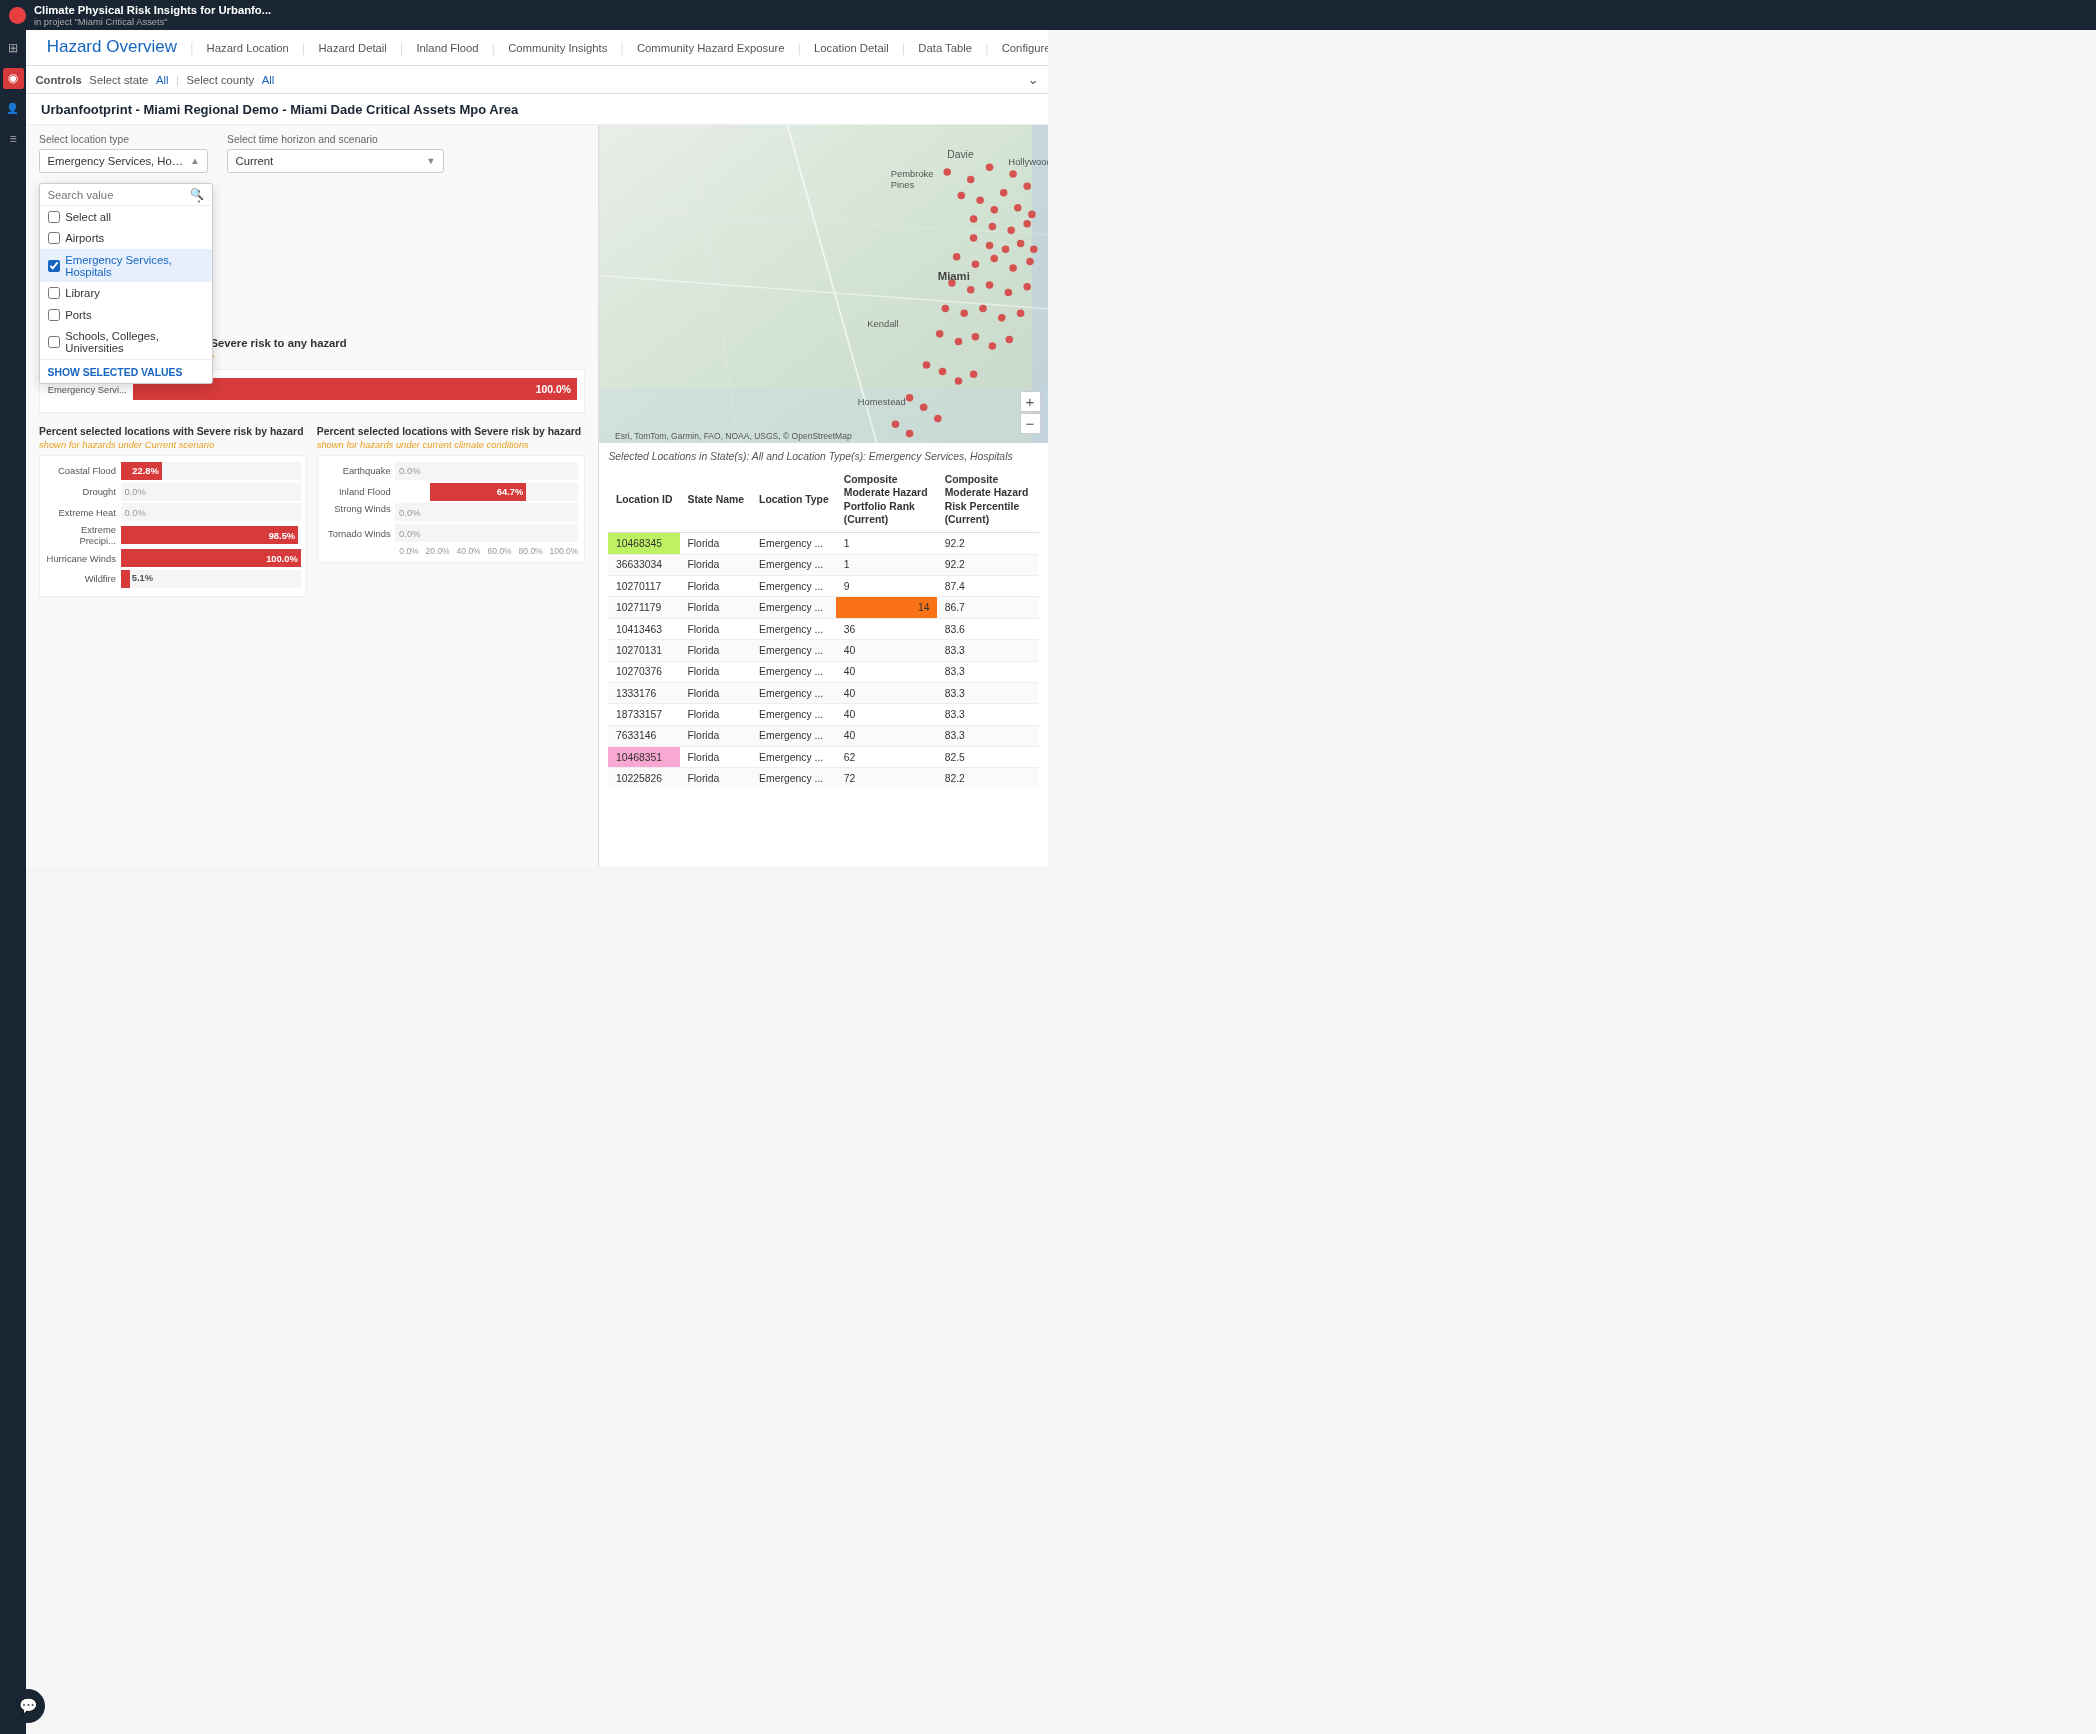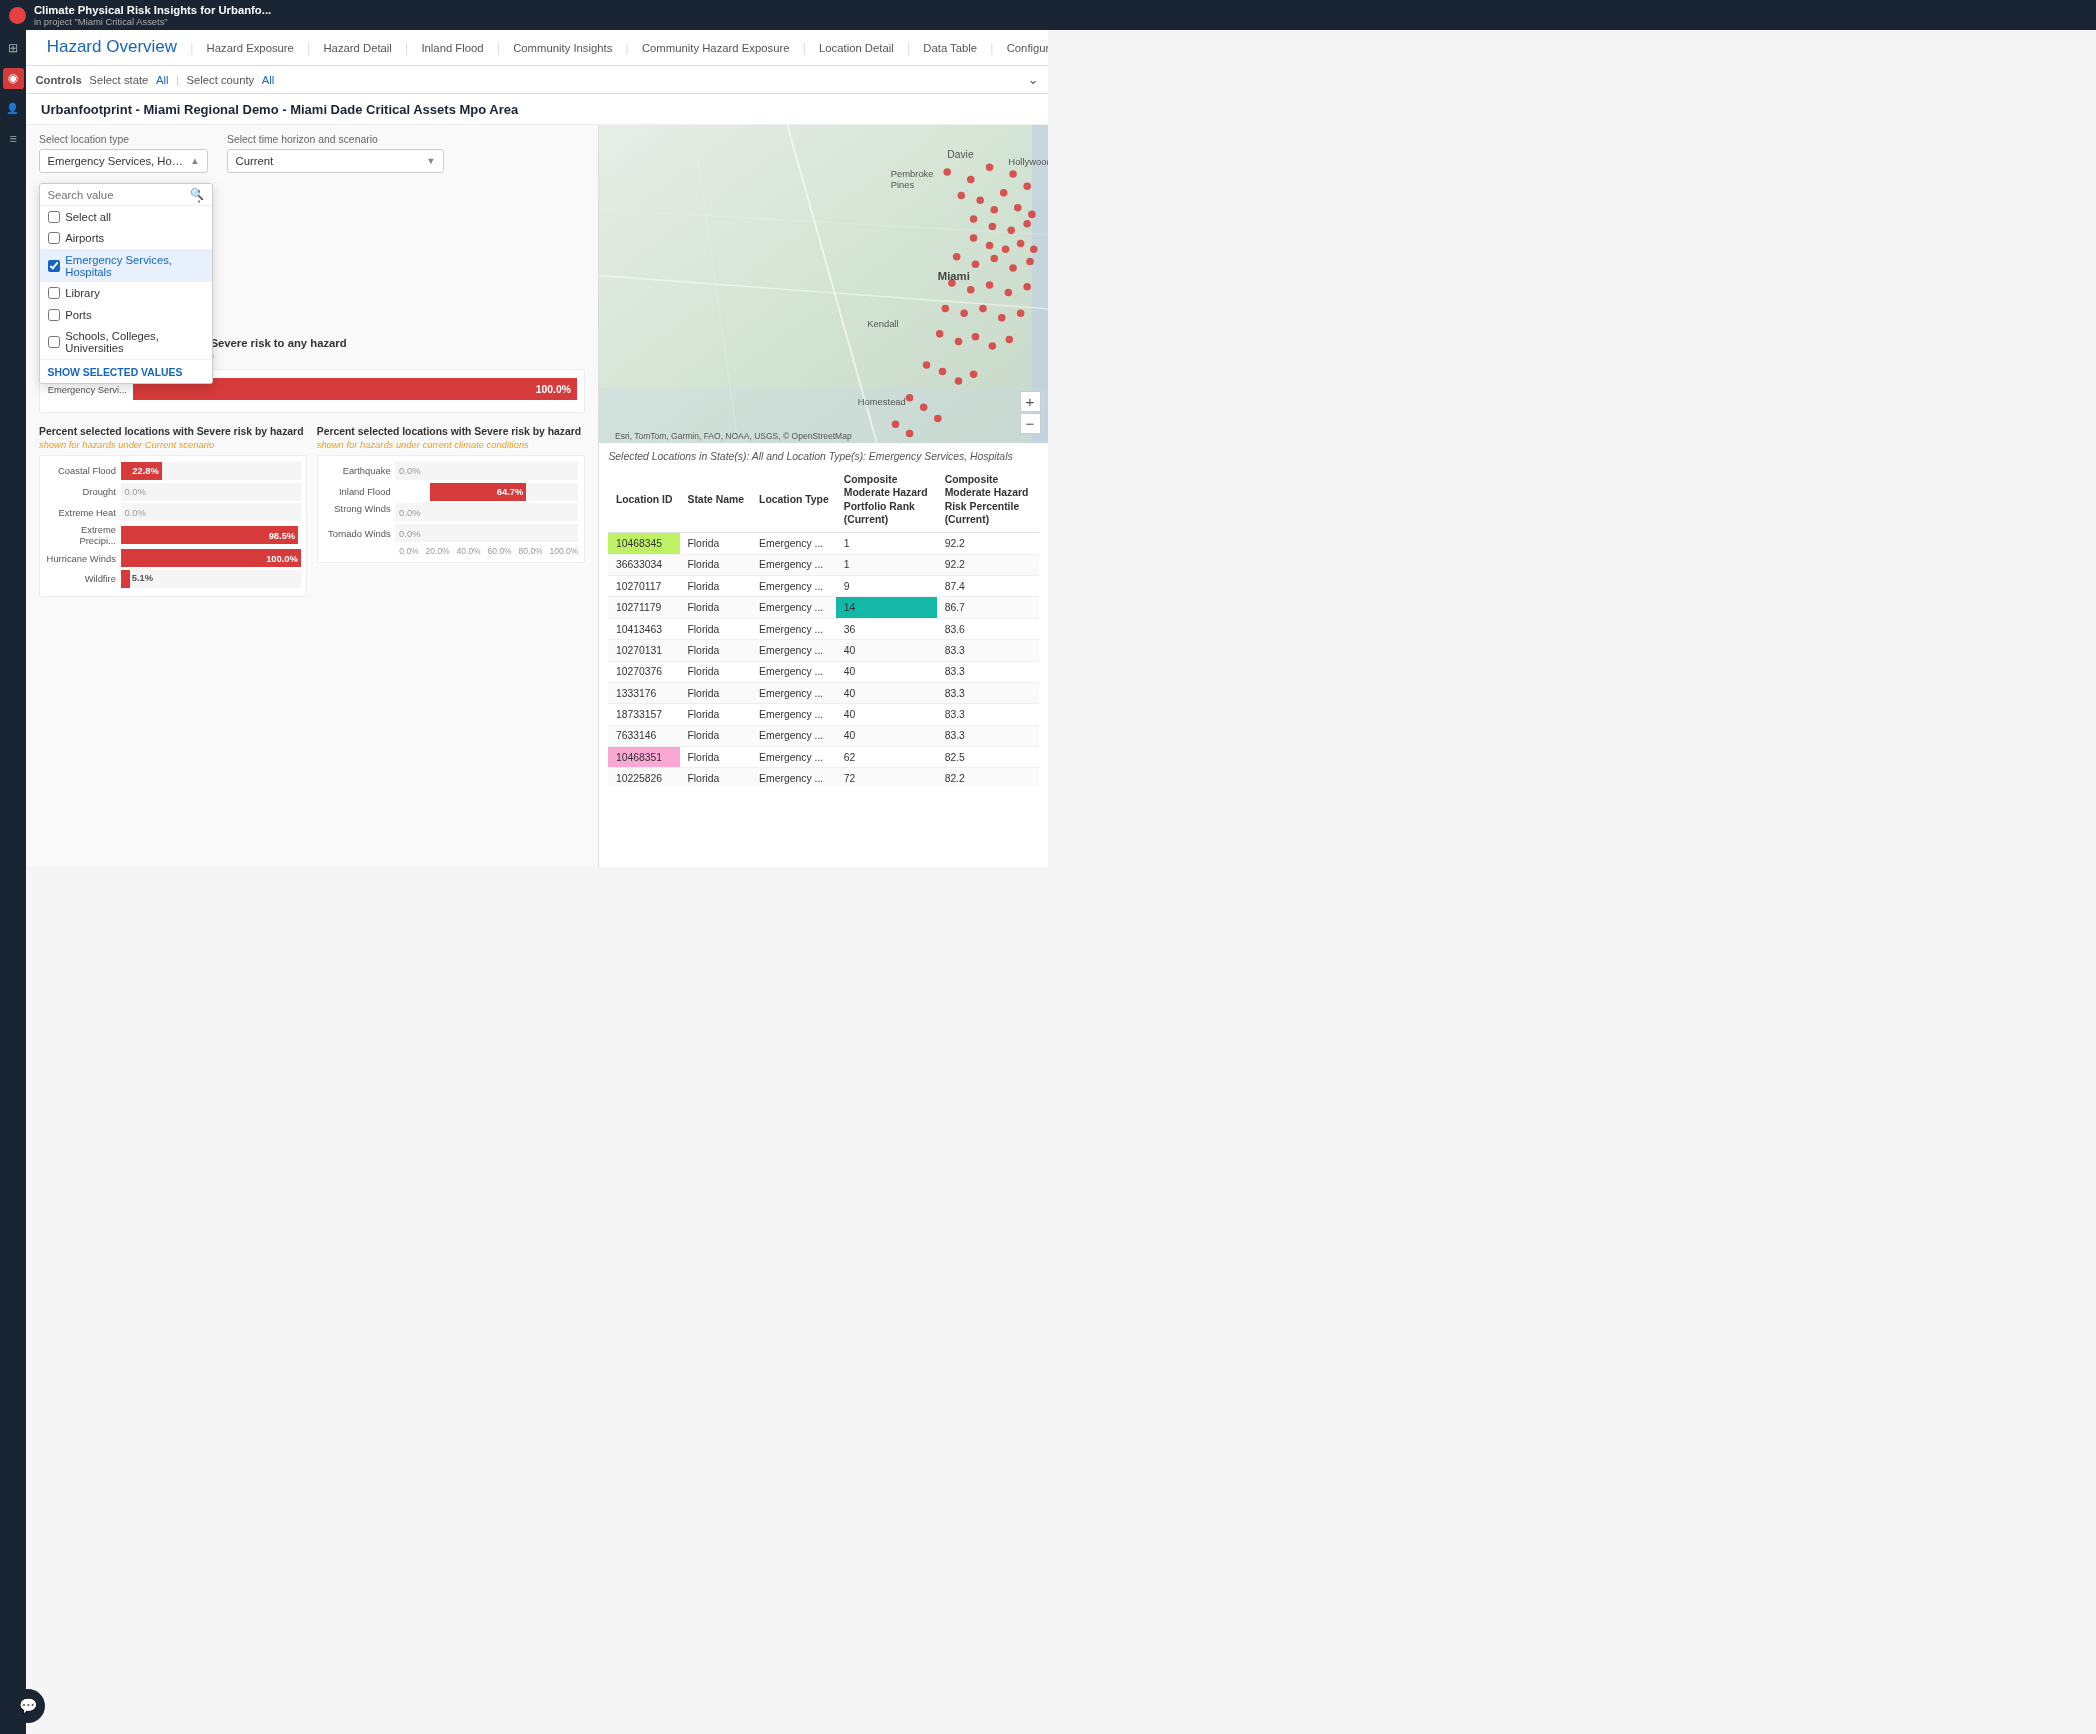--- a/index.html
+++ b/index.html
@@ -23,21 +23,21 @@
   <div style="width:21px;height:21px;display:flex;align-items:center;justify-content:center;cursor:pointer;color:white;font-size:12.2px;border-radius:2.8px;background:#d63a3a;">◉</div>
   <div style="width:21px;height:21px;display:flex;align-items:center;justify-content:center;cursor:pointer;color:#aaa;font-size:10.4px;border-radius:2.8px;">👤</div>
   <div style="width:21px;height:21px;display:flex;align-items:center;justify-content:center;cursor:pointer;color:#aaa;font-size:12.2px;border-radius:2.8px;">≡</div>
 </div>
 
 <div style="margin-left:26px;padding-top:30px;">
 
   <div style="background:white;border-bottom:0.9px solid #ddd;display:flex;align-items:center;padding:0 9.4px;height:36px;overflow:hidden;">
     <div style="padding:7.5px 11.3px;font-size:17px;cursor:pointer;color:#1565c0;border-bottom:1.9px solid #1565c0;font-weight:normal;white-space:nowrap;">Hazard Overview</div>
     <div style="color:#ddd;padding:0 1.9px;">|</div>
-    <div style="padding:7.5px 11.3px;font-size:11.3px;cursor:pointer;color:#555;white-space:nowrap;">Hazard Exposure</div>
+    <div style="padding:7.5px 11.3px;font-size:11.3px;cursor:pointer;color:#555;white-space:nowrap;">Hazard Location</div>
     <div style="color:#ddd;padding:0 1.9px;">|</div>
     <div style="padding:7.5px 11.3px;font-size:11.3px;cursor:pointer;color:#555;white-space:nowrap;">Hazard Detail</div>
     <div style="color:#ddd;padding:0 1.9px;">|</div>
     <div style="padding:7.5px 11.3px;font-size:11.3px;cursor:pointer;color:#555;white-space:nowrap;">Inland Flood</div>
     <div style="color:#ddd;padding:0 1.9px;">|</div>
     <div style="padding:7.5px 11.3px;font-size:11.3px;cursor:pointer;color:#555;white-space:nowrap;">Community Insights</div>
     <div style="color:#ddd;padding:0 1.9px;">|</div>
     <div style="padding:7.5px 11.3px;font-size:11.3px;cursor:pointer;color:#555;white-space:nowrap;">Community Hazard Exposure</div>
     <div style="color:#ddd;padding:0 1.9px;">|</div>
     <div style="padding:7.5px 11.3px;font-size:11.3px;cursor:pointer;color:#555;white-space:nowrap;">Location Detail</div>
@@ -366,21 +366,21 @@
                   <td style="padding: 4.7px 7.5px; border-bottom: 0.9px solid rgb(238, 238, 238); color: rgb(51, 51, 51); background: white;">10270117</td>
                   <td style="padding: 4.7px 7.5px; border-bottom: 0.9px solid rgb(238, 238, 238); color: rgb(51, 51, 51); background: white;">Florida</td>
                   <td style="padding: 4.7px 7.5px; border-bottom: 0.9px solid rgb(238, 238, 238); color: rgb(51, 51, 51); background: white;">Emergency ...</td>
                   <td style="padding: 4.7px 7.5px; border-bottom: 0.9px solid rgb(238, 238, 238); color: rgb(51, 51, 51); background: white;">9</td>
                   <td style="padding: 4.7px 7.5px; border-bottom: 0.9px solid rgb(238, 238, 238); color: rgb(51, 51, 51); background: white;">87.4</td>
                 </tr>
                 <tr style="">
                   <td style="padding: 4.7px 7.5px; border-bottom: 0.9px solid rgb(238, 238, 238); color: rgb(51, 51, 51); background: rgb(250, 250, 250);">10271179</td>
                   <td style="padding: 4.7px 7.5px; border-bottom: 0.9px solid rgb(238, 238, 238); color: rgb(51, 51, 51); background: rgb(250, 250, 250);">Florida</td>
                   <td style="padding: 4.7px 7.5px; border-bottom: 0.9px solid rgb(238, 238, 238); color: rgb(51, 51, 51); background: rgb(250, 250, 250);">Emergency ...</td>
-                  <td style="padding: 4.7px 7.5px; border-bottom: 0.9px solid rgb(238, 238, 238); color: rgb(51, 51, 51); background: #14b8a6;">14</td>
+                  <td style="padding: 4.7px 7.5px; border-bottom: 0.9px solid rgb(238, 238, 238); color: rgb(51, 51, 51); background: #f97316; text-align: right;">14</td>
                   <td style="padding: 4.7px 7.5px; border-bottom: 0.9px solid rgb(238, 238, 238); color: rgb(51, 51, 51); background: rgb(250, 250, 250);">86.7</td>
                 </tr>
                 <tr style="">
                   <td style="padding: 4.7px 7.5px; border-bottom: 0.9px solid rgb(238, 238, 238); color: rgb(51, 51, 51); background: white;">10413463</td>
                   <td style="padding: 4.7px 7.5px; border-bottom: 0.9px solid rgb(238, 238, 238); color: rgb(51, 51, 51); background: white;">Florida</td>
                   <td style="padding: 4.7px 7.5px; border-bottom: 0.9px solid rgb(238, 238, 238); color: rgb(51, 51, 51); background: white;">Emergency ...</td>
                   <td style="padding: 4.7px 7.5px; border-bottom: 0.9px solid rgb(238, 238, 238); color: rgb(51, 51, 51); background: white;">36</td>
                   <td style="padding: 4.7px 7.5px; border-bottom: 0.9px solid rgb(238, 238, 238); color: rgb(51, 51, 51); background: white;">83.6</td>
                 </tr>
                 <tr style="">

